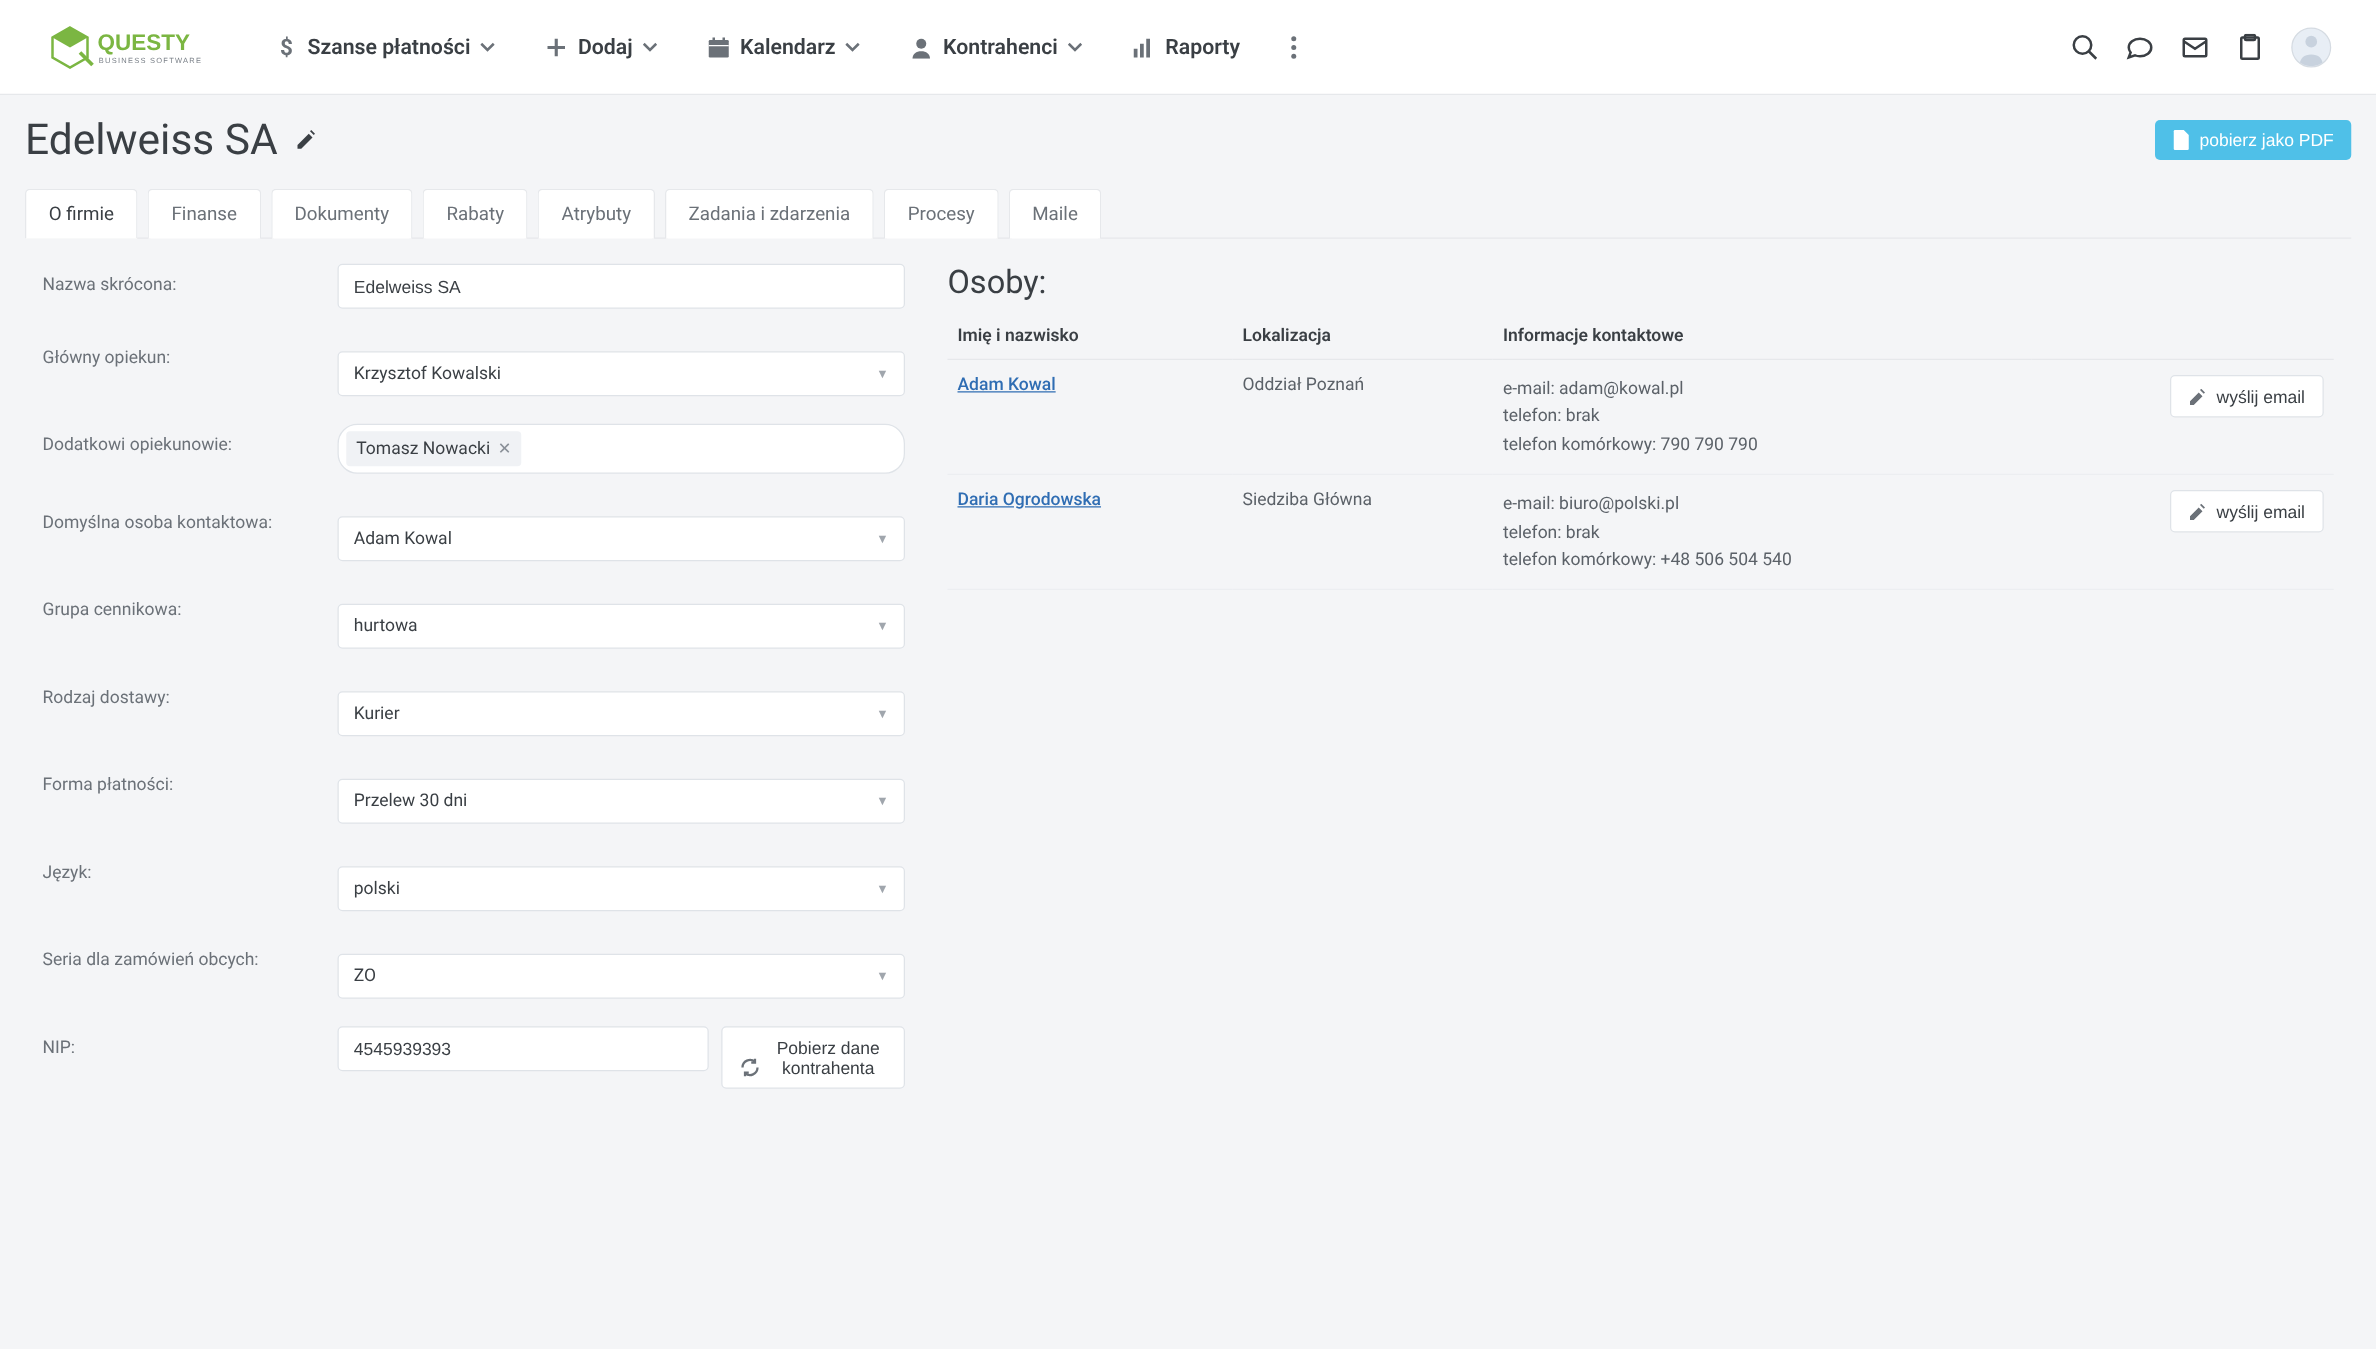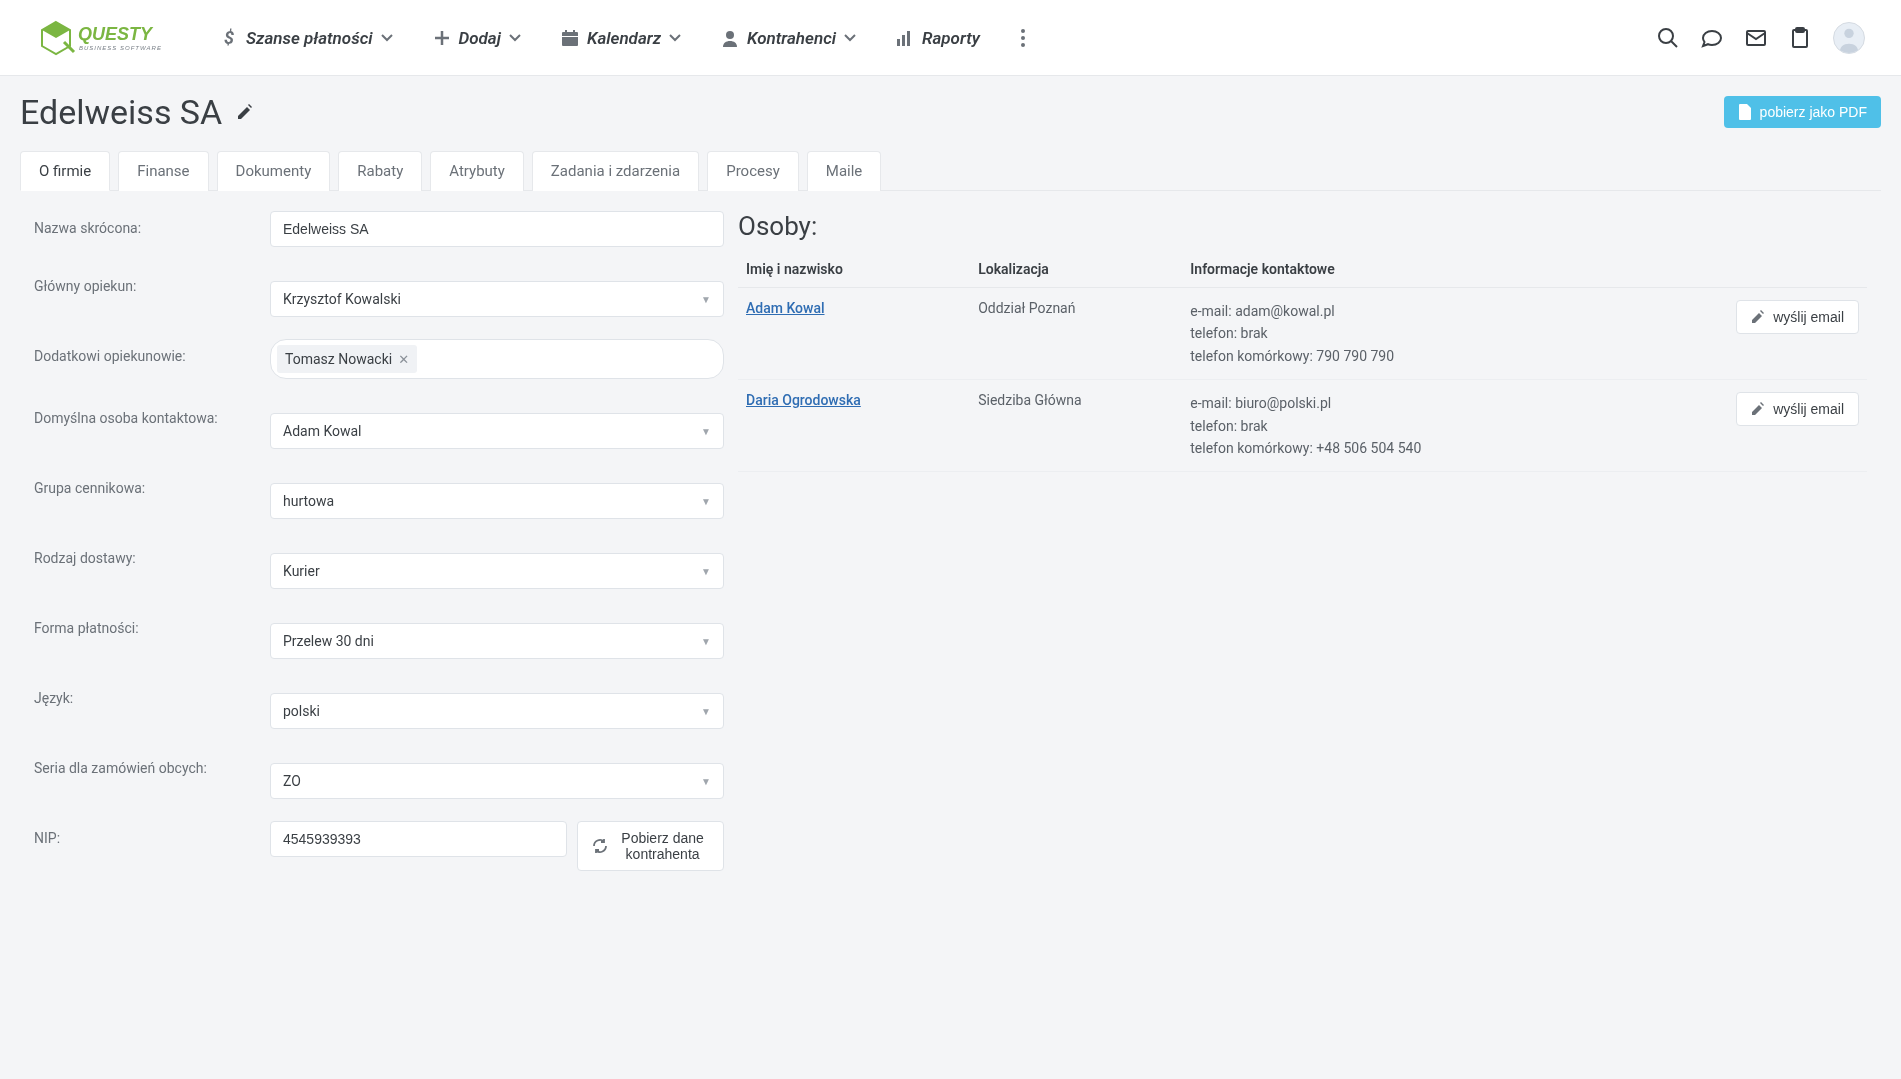--- a/index.html
+++ b/index.html
@@ -1,19 +1,19 @@
 <!DOCTYPE html>
 <html><head>
 <meta charset="utf-8">
 <style>
 * { box-sizing: border-box; margin: 0; padding: 0; }
 body { font-family: -apple-system, BlinkMacSystemFont, "Segoe UI", Roboto, sans-serif; background: #f4f5f7; color: #3a3f44; font-size: 14px; }
 
 
-.topnav { background: #fff; border-bottom: 1px solid #e6e8eb; height: 76px; display: flex; align-items: center; padding: 0 36px; gap: 36px; font-style: italic; }
+.topnav { background: #fff; border-bottom: 1px solid #e6e8eb; height: 76px; display: flex; align-items: center; padding: 0 36px; gap: 36px; }
 .logo { display: flex; align-items: center; gap: 8px; }
 .logo-svg { width: 150px; height: 40px; }
 .nav-items { display: flex; gap: 40px; align-items: center; flex: 1; }
 .nav-item { display: flex; align-items: center; gap: 8px; font-size: 17px; font-weight: 600; color: #3a3f44; cursor: pointer; }
 .nav-item .icon { color: #6b7178; }
 .nav-right { display: flex; gap: 22px; align-items: center; }
 .nav-right .icon { color: #3a3f44; cursor: pointer; }
 .avatar { width: 32px; height: 32px; border-radius: 50%; background: #e8eef5; border: 1px solid #d5dbe2; display: flex; align-items: center; justify-content: center; overflow: hidden; }
 
 
@@ -23,35 +23,35 @@
 .page-title { font-size: 34px; font-weight: 400; color: #3a3f44; }
 .edit-icon { cursor: pointer; }
 .pdf-btn { background: #4fc0e8; color: #fff; border: none; border-radius: 4px; padding: 8px 14px; font-size: 14px; display: flex; align-items: center; gap: 8px; cursor: pointer; }
 
 
 .tabs { display: flex; gap: 8px; border-bottom: 1px solid #e6e8eb; }
 .tab { background: #fff; border: 1px solid #e6e8eb; border-bottom: none; border-radius: 4px 4px 0 0; padding: 10px 18px; font-size: 15px; color: #6b7178; cursor: pointer; position: relative; top: 1px; }
 .tab.active { color: #3a3f44; border-bottom: 1px solid #fff; }
 
 
-.content { display: flex; gap: 14px; padding: 20px 14px 0; }
+.content { display: flex; gap: 34px; padding: 20px 14px 0; }
 .col-left { flex: 0 0 690px; }
 .col-right { flex: 1; }
 
 
 .form-row { display: flex; align-items: flex-start; margin-bottom: 22px; gap: 16px; }
 .form-label { flex: 0 0 220px; font-size: 14px; color: #6b7178; padding-top: 9px; }
 .form-field { flex: 1; }
 .text-input { width: 100%; border: 1px solid #dfe3e8; border-radius: 4px; padding: 9px 12px; font-size: 14px; color: #3a3f44; background: #fff; }
 .select-input { width: 100%; border: 1px solid #dfe3e8; border-radius: 4px; padding: 9px 12px; font-size: 14px; color: #3a3f44; background: #fff; display: flex; justify-content: space-between; align-items: center; cursor: pointer; margin-top: 12px; }
 .select-input .caret { color: #a0a6ad; font-size: 10px; }
 .tag-container { border: 1px solid #dfe3e8; border-radius: 16px; padding: 5px 6px; background: #fff; display: flex; flex-wrap: wrap; gap: 4px; min-height: 40px; }
 .tag { background: #f0f2f5; border-radius: 3px; padding: 5px 8px; display: flex; align-items: center; gap: 6px; font-size: 14px; }
 .tag .x { color: #8a9098; cursor: pointer; font-size: 13px; }
-.btn-outline { background: #fff; border: 1px solid #dfe3e8; border-radius: 4px; padding: 8px 14px; font-size: 14px; color: #3a3f44; cursor: pointer; display: inline-flex; align-items: center; gap: 8px; }
+.btn-outline { background: #fff; border: 1px solid #dfe3e8; border-radius: 4px; padding: 8px 14px; font-size: 14px; color: #3a3f44; cursor: pointer; display: inline-flex; align-items: flex-end; gap: 8px; }
 .btn-outline .icon { color: #6b7178; }
 .nip-stack { display: flex; flex-direction: row; gap: 10px; align-items: flex-start; }
 
 
 .persons-title { font-size: 26px; font-weight: 400; margin-bottom: 10px; }
 .persons-table { width: 100%; border-collapse: collapse; }
 .persons-table th { text-align: left; font-size: 14px; font-weight: 600; color: #3a3f44; padding: 10px 8px; border-bottom: 1px solid #e6e8eb; }
 .persons-table td { padding: 12px 8px; vertical-align: top; border-bottom: 1px solid #eceef1; font-size: 14px; color: #5b6168; }
 .persons-table td.action-cell { text-align: right; }
 .person-link { color: #2f6db3; text-decoration: underline; font-weight: 500; cursor: pointer; }

